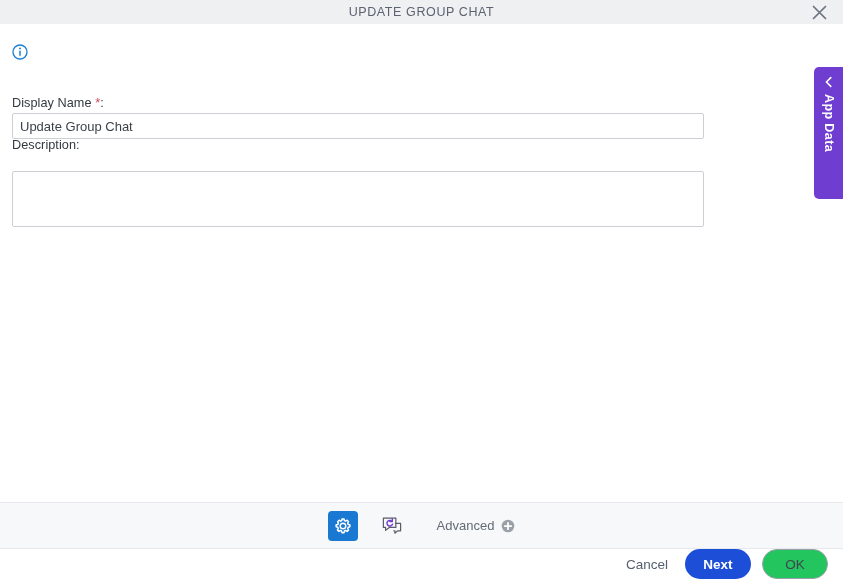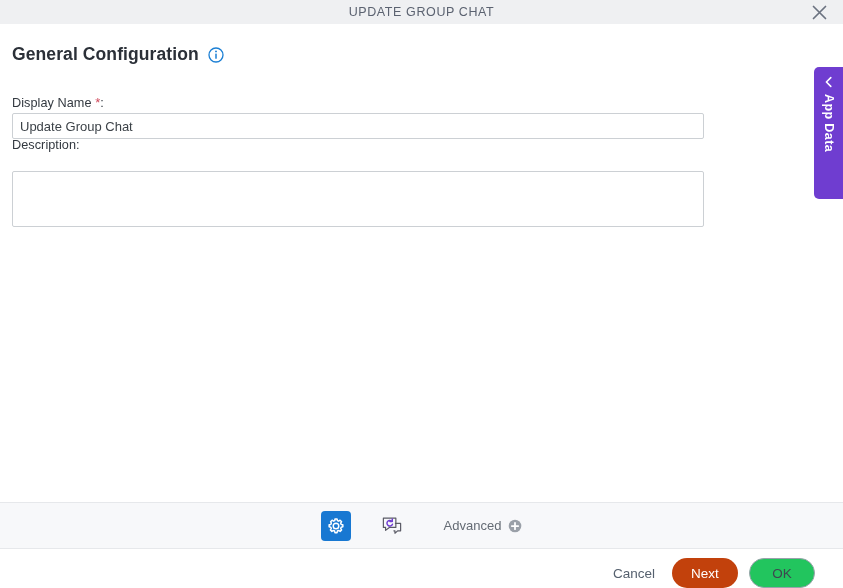--- a/index.html
+++ b/index.html
@@ -153,21 +153,21 @@
     position: absolute;
     top: 502px; left: 0;
     width: 843px;
     height: 47px;
     background: #f7f8fa;
     border-top: 1px solid #e6e8eb;
     border-bottom: 1px solid #e6e8eb;
     display: flex;
     align-items: center;
     justify-content: center;
-    gap: 16px;
+    gap: 9px;
   }
   .tb-gear {
     width: 30px;
     height: 30px;
     background: #1878d2;
     border-radius: 4px;
     display: flex;
     align-items: center;
     justify-content: center;
     cursor: pointer;
@@ -194,45 +194,45 @@
   }
 
   
   .footer {
     position: absolute;
     top: 549px; left: 0;
     width: 843px;
     height: 39px;
     background: #ffffff;
     display: flex;
-    align-items: flex-end;
+    align-items: flex-start;
     justify-content: flex-end;
-    padding-right: 28px;
+    padding-right: 15px;
     gap: 11px;
   }
   .btn {
     font-family: "Liberation Sans", sans-serif;
     font-size: 13.5px;
     cursor: pointer;
     border-radius: 16px;
     height: 30px;
     display: inline-flex;
     align-items: center;
     justify-content: center;
     border: none;
     background: transparent;
   }
   .btn-cancel {
     color: #55606e;
     padding: 0 6px;
   }
   .btn-next {
-    background: #c2410c;
+    background: #1d4ed8;
     color: #ffffff;
-    font-weight: normal;
+    font-weight: bold;
     width: 66px;
   }
   .btn-ok {
     background: #22c55e;
     color: #3f4650;
     border: 1px solid #9aa1ab;
     width: 66px;
   }
 </style>
 </head>
@@ -243,21 +243,20 @@
 </div>
 <div class="close-btn">
   <svg width="15" height="15" viewBox="0 0 15 15">
     <path d="M1.5 1.5 L13.5 13.5 M13.5 1.5 L1.5 13.5" stroke="#6b7280" stroke-width="1.7" stroke-linecap="round"></path>
   </svg>
 </div>
 
 <div class="content">
 
   <div class="section-head">
-    <span class="section-title">General Configuration</span>
     <svg class="info-icon" viewBox="0 0 16 16">
       <circle cx="8" cy="8" r="7" fill="none" stroke="#1b7fd4" stroke-width="1.3"></circle>
       <circle cx="8" cy="4.4" r="0.95" fill="#1b7fd4"></circle>
       <rect x="7.25" y="6.4" width="1.5" height="5.4" rx="0.6" fill="#1b7fd4"></rect>
     </svg>
   </div>
 
   <label class="field-label lbl-display"><span>Display Name</span> <span class="req-star">*</span><span>:</span></label>
 
   <input class="text-input" type="text" value="Update Group Chat" style="">

